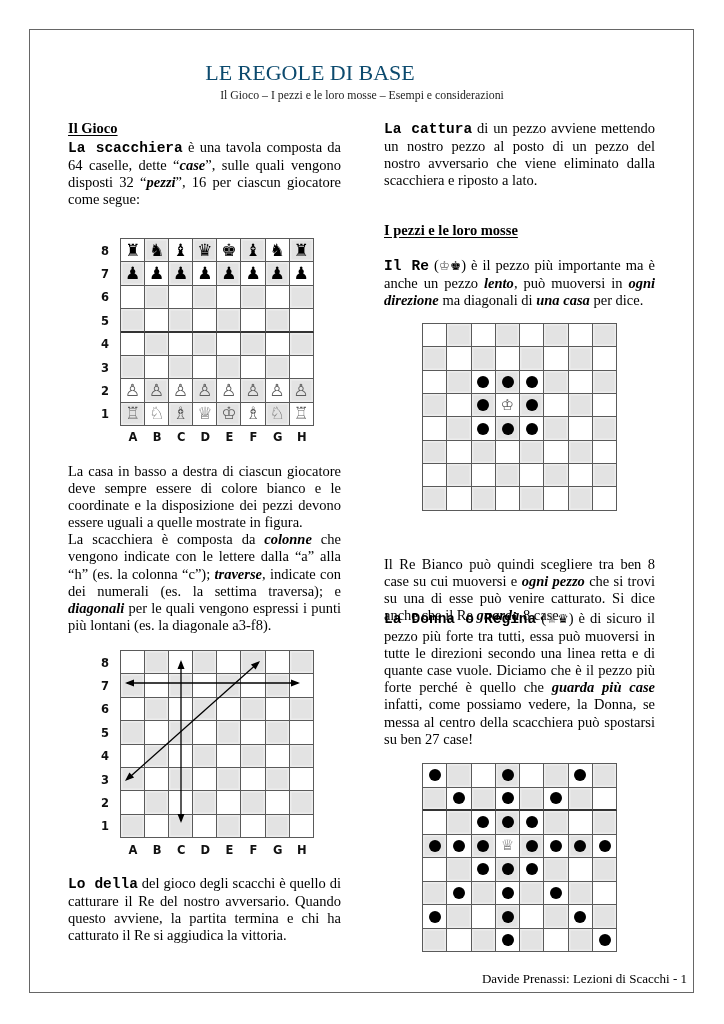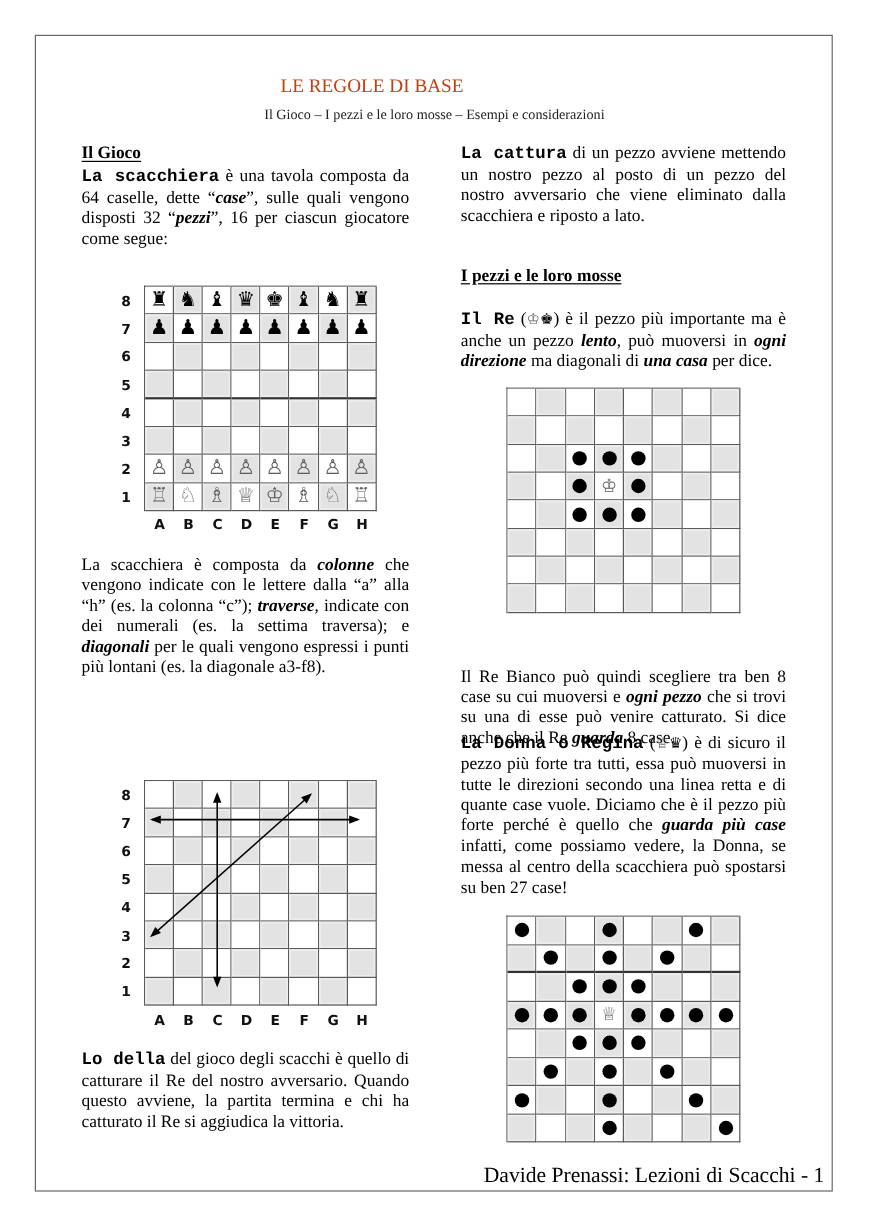--- a/index.html
+++ b/index.html
@@ -1,29 +1,29 @@
 <!DOCTYPE html>
 <html><head>
 <meta charset="utf-8">
 <style>
 html,body{margin:0;padding:0;background:#fff;}
 body{width:724px;height:1024px;position:relative;overflow:hidden;font-family:"Liberation Serif","DejaVu Serif",serif;color:#000;}
 .frame{position:absolute;left:29px;top:29px;width:663px;height:962px;border:1.5px solid #666;}
-.title{position:absolute;left:0;top:60px;width:620px;text-align:center;font-size:16px;line-height:26px;color:#c2410c;white-space:nowrap;}
+.title{position:absolute;left:0;top:60px;width:620px;text-align:center;font-size:22px;line-height:26px;color:#0c4a6e;white-space:nowrap;}
 .subtitle{position:absolute;left:0;top:87.5px;width:724px;text-align:center;font-size:11.8px;line-height:14px;color:#222;white-space:nowrap;}
 .blk{position:absolute;margin:0;font-size:14.5px;line-height:17.1px;text-align:justify;hyphens:none;}
 .L{left:68px;width:273px;}
 .R{left:384px;width:271px;}
 .h{font-weight:bold;text-decoration:underline;text-underline-offset:2px;}
 .b{font-weight:bold;font-family:Liberation Mono, monospace;}
 .bi{font-weight:bold;font-style:italic;}
 .gw,.gb{font-family:"DejaVu Sans",sans-serif;font-size:12.5px;}
 .gw{color:#666;}
 .gb{color:#000;}
-.footer{position:absolute;right:37px;top:972px;font-size:18px;line-height:14px;white-space:nowrap;}
+.footer{position:absolute;right:37px;top:972px;font-size:13px;line-height:14px;white-space:nowrap;}
 
 
 .grid{position:absolute;display:grid;border-left:1px solid #5a5a5a;border-top:1px solid #5a5a5a;}
 .sq{box-sizing:border-box;border-right:1px solid #5a5a5a;border-bottom:1px solid #5a5a5a;display:flex;align-items:center;justify-content:center;position:relative;}
 .sq.light{background:#fff;}
 .sq.dark{background:#e3e3e3;box-shadow:inset 0 0 0 1.5px #ededed;}
 .sq.thick{border-bottom:2px solid #333;}
 .pc{font-family:"DejaVu Sans",sans-serif;font-size:17px;line-height:1;}
 .pc.pb{color:#000;}
 .pc.pw{color:#5c5c5c;}
@@ -206,20 +206,21 @@
       <span>C</span>
       <span>D</span>
       <span>E</span>
       <span>F</span>
       <span>G</span>
       <span>H</span>
   </div>
 </div>
 
 <div class="blk L" style="top:463px">
+  <p style="margin:0">La casa in basso a destra di ciascun giocatore deve sempre essere di colore bianco e le coordinate e la disposizione dei pezzi devono essere uguali a quelle mostrate in figura.</p>
   <p style="margin:0"><span>La scacchiera è composta da </span><span class="bi">colonne</span><span> che vengono indicate con le lettere dalla “a” alla “h” (es. la colonna “c”); </span><span class="bi">traverse</span><span>, indicate con dei numerali (es. la settima traversa); e </span><span class="bi">diagonali</span><span> per le quali vengono espressi i punti più lontani (es. la diagonale a3-f8).</span></p>
 </div>
 
 <div>
   <div class="ranks r2">
     <span>8</span>
     <span>7</span>
     <span>6</span>
     <span>5</span>
     <span>4</span>

